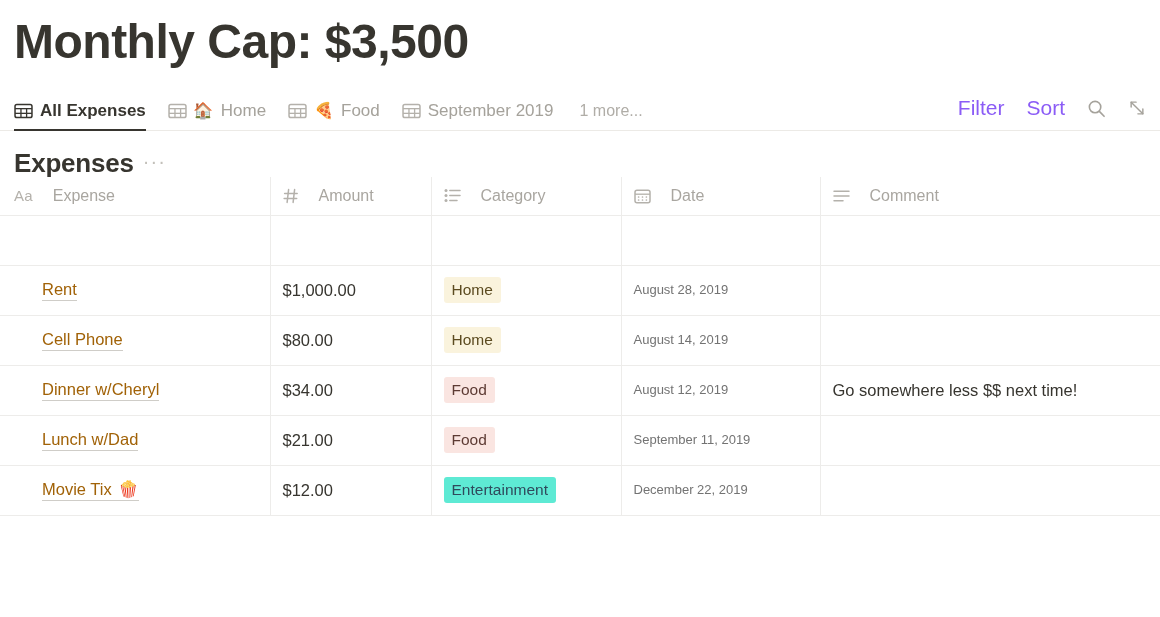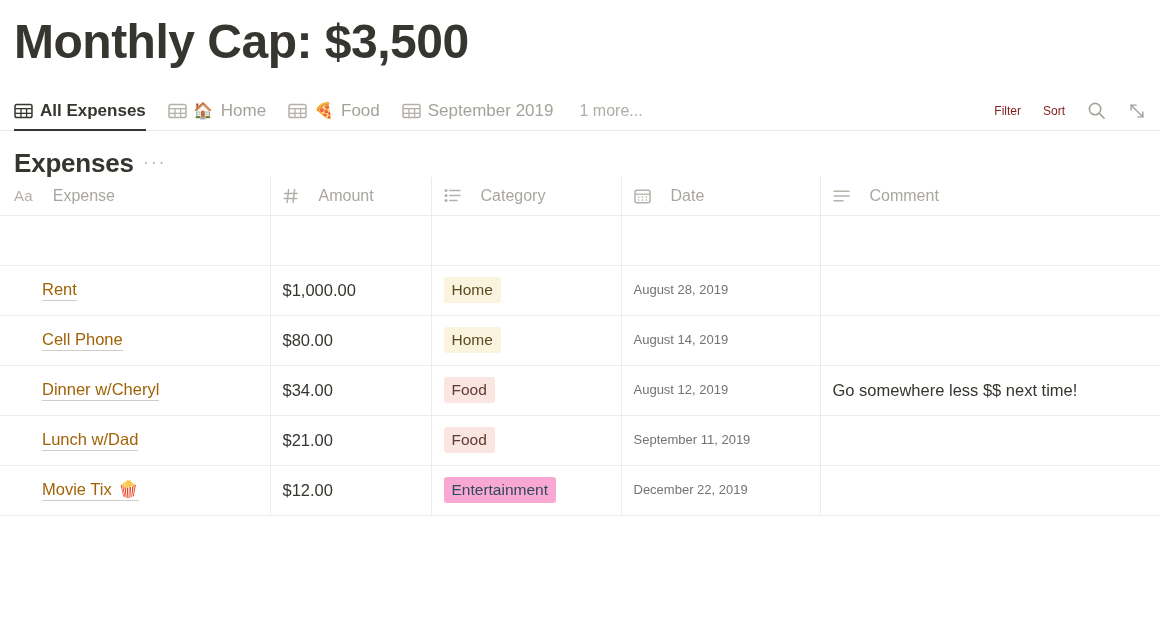--- a/index.html
+++ b/index.html
@@ -62,22 +62,22 @@
     margin-left: 4px;
     white-space: nowrap;
   }
   .view-actions {
     display: flex;
     align-items: center;
     gap: 22px;
     padding-bottom: 10px;
   }
   .view-action {
-    font-size: 12px;
-    color: #7f1d1d;
+    font-size: 21px;
+    color: #8b5cf6;
     cursor: pointer;
     display: flex;
     align-items: center;
   }
 
   
   .grid-icon { width: 19px; height: 16px; display: block; }
 
   
   .block-head {
@@ -141,21 +141,21 @@
 
   .tag {
     display: inline-block;
     font-size: 15.5px;
     line-height: 1;
     padding: 5px 8px 6px 8px;
     border-radius: 3px;
   }
   .tag-home { background: #faf3dd; color: #5c4b20; }
   .tag-food { background: #fae5e1; color: #5d3a33; }
-  .tag-ent  { background: #f9a8d4; color: #2f4a5c; }
+  .tag-ent  { background: #5eead4; color: #2f4a5c; }
 </style>
 </head>
 <body>
 
 <div class="page">
 
   <div class="page-title">Monthly Cap: $3,500</div>
 
   <div class="viewbar">
     <div class="views">

